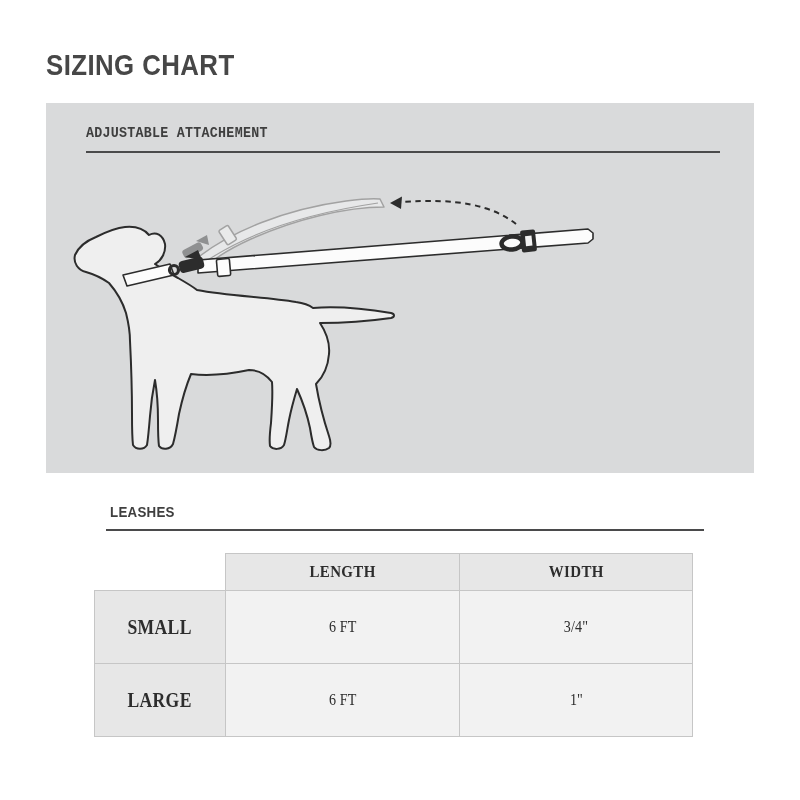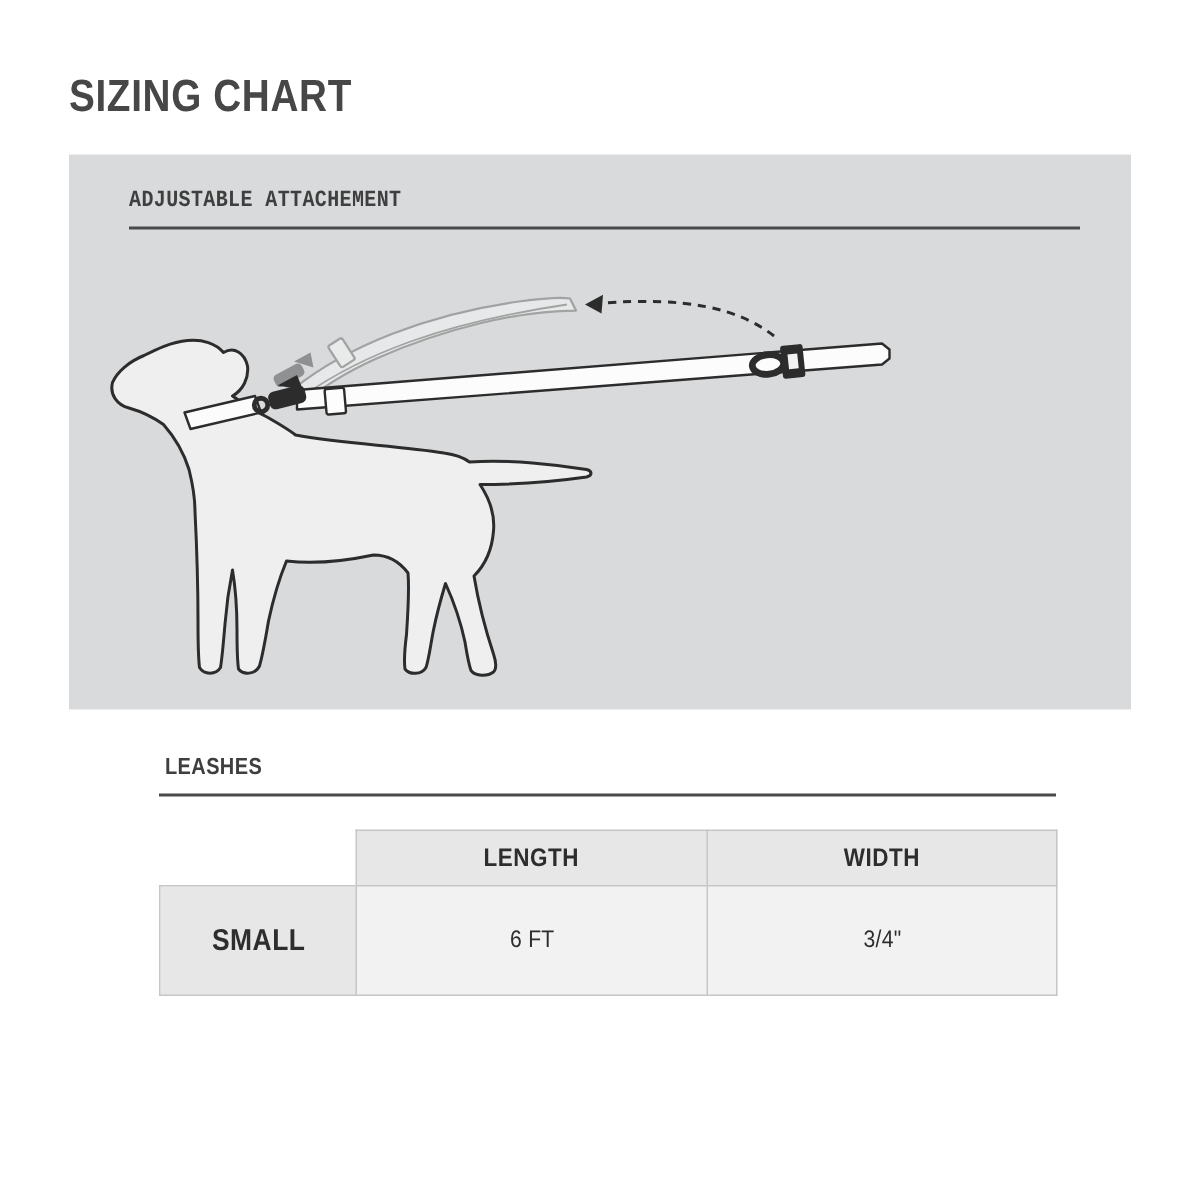--- a/index.html
+++ b/index.html
@@ -45,22 +45,22 @@
     left:106px; top:499px; margin:4px;
     font-size:15.5px; font-weight:700; letter-spacing:.3px;
     color:var(--heading-text,#3f3f3f);
   }
   .section-rule {
     left:106px; top:529px; width:598px; height:2px;
     background:var(--rule,#4a4a4b);
   }
 
   table.size-table {
-    position:absolute; left:106px; top:553px;
-    border-collapse:collapse; table-layout:fixed;
+    position:absolute; left:94px; top:553px;
+    border-collapse:collapse; table-layout:fixed;font-family:Liberation Serif, serif;
   }
   .size-table col.c0 { width:131px; }
   .size-table col.c1 { width:234px; }
   .size-table col.c2 { width:233px; }
   .size-table th, .size-table td {
     border:1px solid var(--table-border,#c6c6c6);
     text-align:center; vertical-align:middle; padding:0;
     color:var(--table-text,#2d2d2d);
   }
   .size-table td.corner { border:none; background:transparent; }
@@ -202,14 +202,19 @@
       <th class="colhead"><span class="cond-c">LENGTH</span></th>
       <th class="colhead"><span class="cond-c">WIDTH</span></th>
     </tr>
   </thead>
   <tbody>
     <tr>
       <th class="rowlabel"><span class="cond-c">SMALL</span></th>
       <td class="val"><span class="cond-c">6 FT</span></td>
       <td class="val"><span class="cond-c">3/4"</span></td>
     </tr>
+    <tr>
+      <th class="rowlabel"><span class="cond-c">LARGE</span></th>
+      <td class="val"><span class="cond-c">6 FT</span></td>
+      <td class="val"><span class="cond-c">1"</span></td>
+    </tr>
   </tbody>
 </table>
 
 </body></html>

